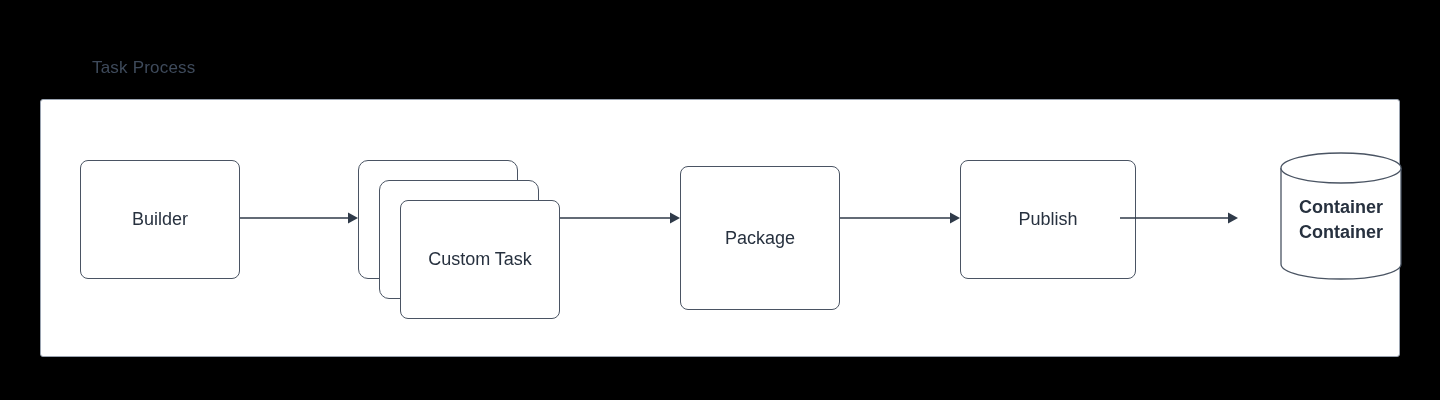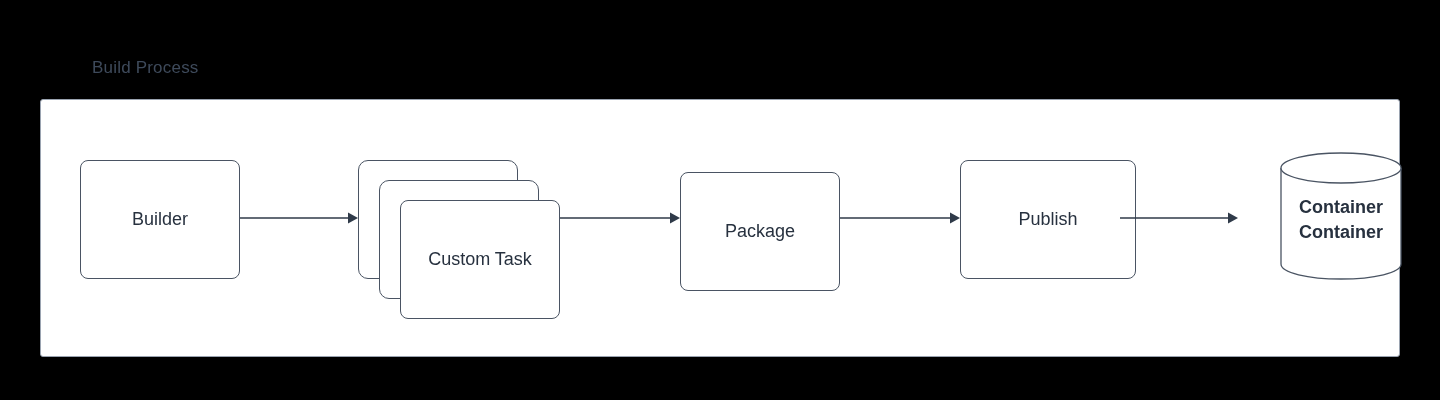--- a/index.html
+++ b/index.html
@@ -120,21 +120,21 @@
   .connector svg {
     display: block;
     overflow: visible;
   }
 </style>
 </head>
 <body>
 
 <div id="canvas">
 
-  <div class="group-title">Build Process</div>
+  <div class="group-title">Task Process</div>
 
   <div class="panel"></div>
 
   <div class="node" style="left:80px; top:160px; width:160px; height:119px;">
     <span>Builder</span>
   </div>
 
   <div class="connector" style="left:240px; top:218px; width:118px;">
     <svg width="118" height="14" viewBox="0 0 118 14">
       <line x1="0" y1="7" x2="108" y2="7" stroke="#2f3a49" stroke-width="1.4"></line>
@@ -152,21 +152,21 @@
     <span>Custom Task</span>
   </div>
 
   <div class="connector" style="left:560px; top:218px; width:120px;">
     <svg width="120" height="14" viewBox="0 0 120 14">
       <line x1="0" y1="7" x2="110" y2="7" stroke="#2f3a49" stroke-width="1.4"></line>
       <polygon points="110,1.5 120,7 110,12.5" fill="#2f3a49"></polygon>
     </svg>
   </div>
 
-  <div class="node" style="left:680px; top:172px; width:160px; height:119px;text-align:right;">
+  <div class="node" style="left:680px; top:166px; width:160px; height:144px;text-align:right;">
     <span>Package</span>
   </div>
 
   <div class="connector" style="left:840px; top:218px; width:120px;">
     <svg width="120" height="14" viewBox="0 0 120 14">
       <line x1="0" y1="7" x2="110" y2="7" stroke="#2f3a49" stroke-width="1.4"></line>
       <polygon points="110,1.5 120,7 110,12.5" fill="#2f3a49"></polygon>
     </svg>
   </div>
 

